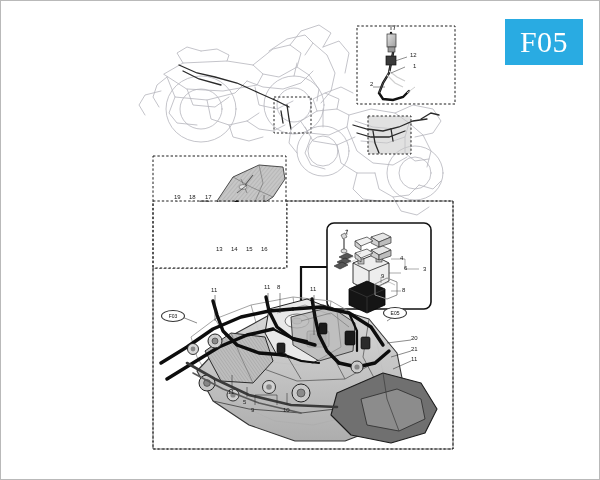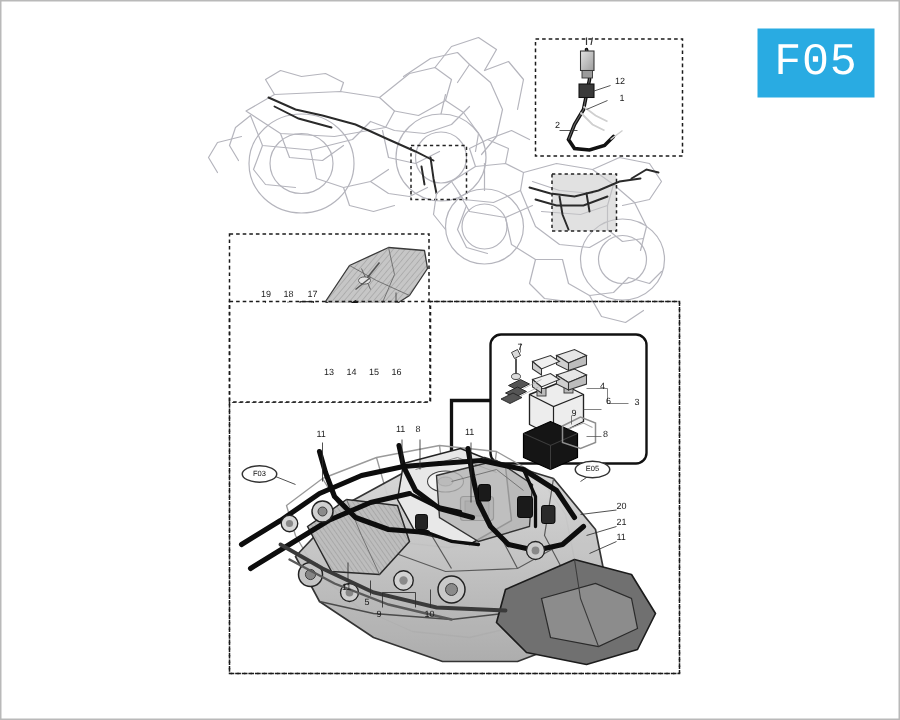--- a/index.html
+++ b/index.html
@@ -29,21 +29,21 @@
     right: 16px;
     top: 18px;
     background: #29ABE2;
     color: #ffffff;
     font-size: 30px;
     line-height: 46px;
     height: 46px;
     width: 78px;
     text-align: center;
     letter-spacing: 0.5px;
-    font-family: Liberation Mono, monospace;
+    font-family: Liberation Serif, serif;
     user-select: none;
   }
   .lbl {
     position: absolute;
     font-size: 6px;
     color: #1a1a1a;
     font-family: "Liberation Sans", sans-serif;
     line-height: 1;
     white-space: nowrap;
     user-select: none;

